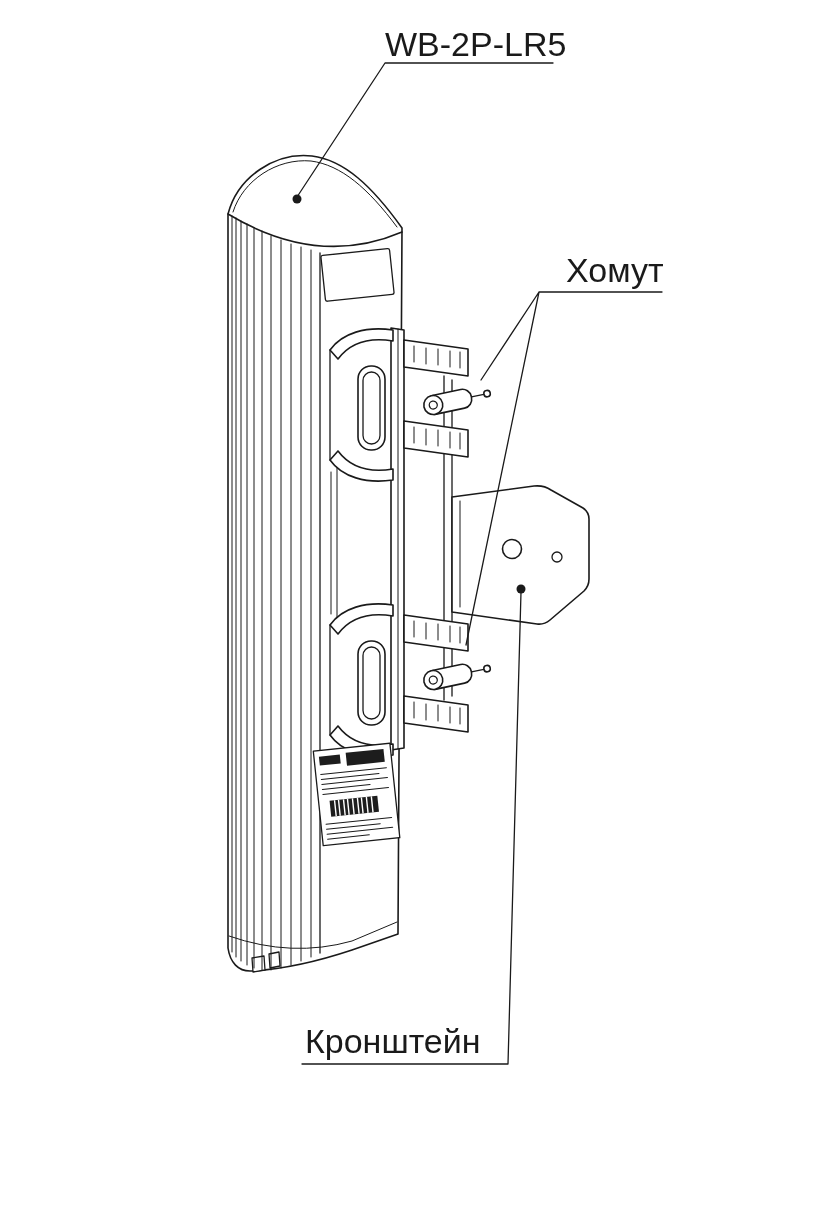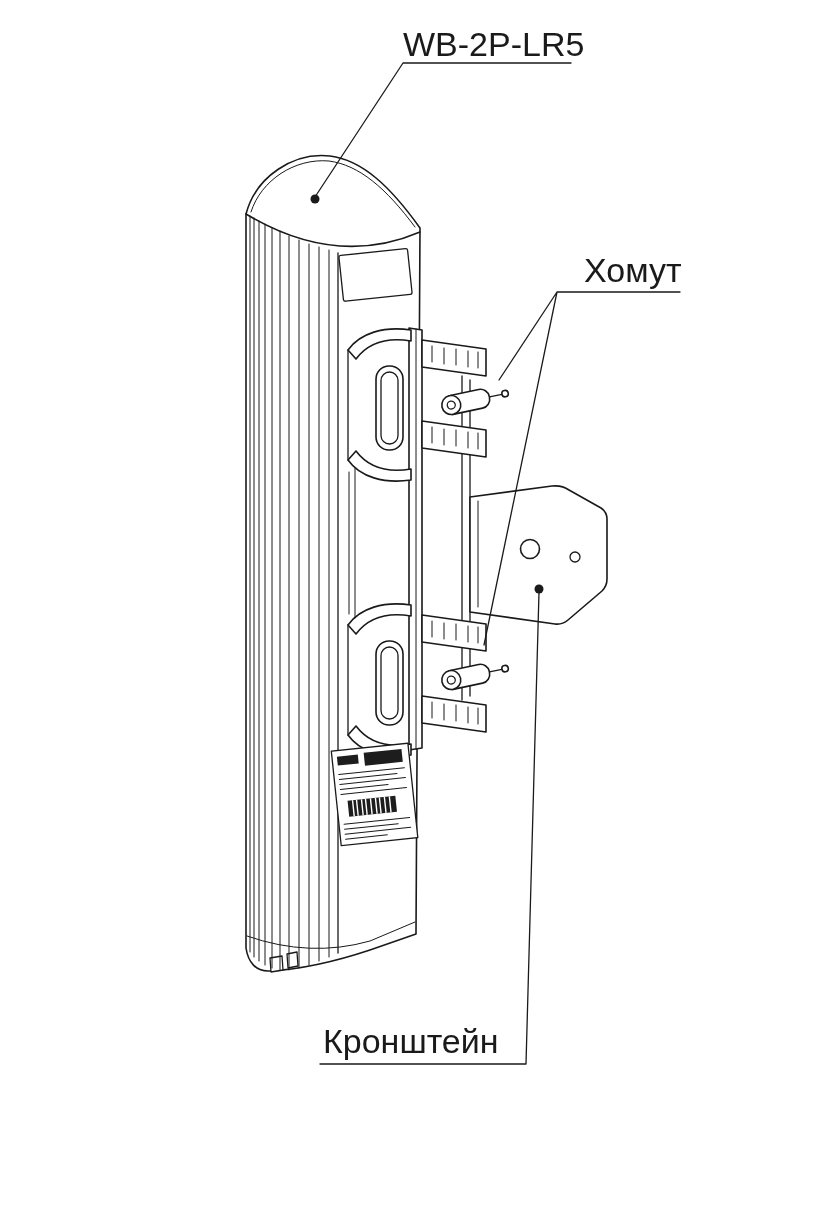--- a/index.html
+++ b/index.html
@@ -1,17 +1,17 @@
 <!DOCTYPE html>
 <html style="--line: #1a1a1a; --bg: #ffffff;"><head>
 <meta charset="utf-8">
 <style>
   html,body{margin:0;padding:0;background:#fff;}
   .page{position:relative;width:664px;height:1206px;background:var(--bg,#ffffff);overflow:hidden;
-        font-family:"Liberation Sans","DejaVu Sans",sans-serif;margin-left:18px;}
+        font-family:"Liberation Sans","DejaVu Sans",sans-serif;}
   svg{position:absolute;left:0;top:0;}
   svg text{font-family:"Liberation Sans","DejaVu Sans",sans-serif;font-size:34px;fill:var(--line,#1a1a1a);}
   .s  {fill:none;stroke:var(--line,#1a1a1a);stroke-width:1.6;stroke-linecap:round;stroke-linejoin:round;}
   .sw {fill:#ffffff;stroke:var(--line,#1a1a1a);stroke-width:1.6;stroke-linecap:round;stroke-linejoin:round;}
   .thin{stroke-width:1;}
   .med {stroke-width:1.3;}
   .dk {fill:#1d1d1d;stroke:none;}
   .wbar{fill:none;stroke:#ffffff;stroke-width:1.4;}
   .dot{fill:var(--line,#1a1a1a);stroke:none;}
 </style>

